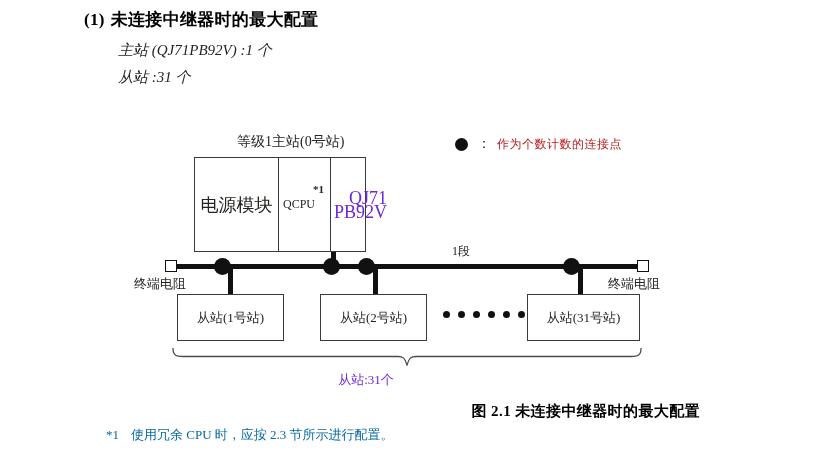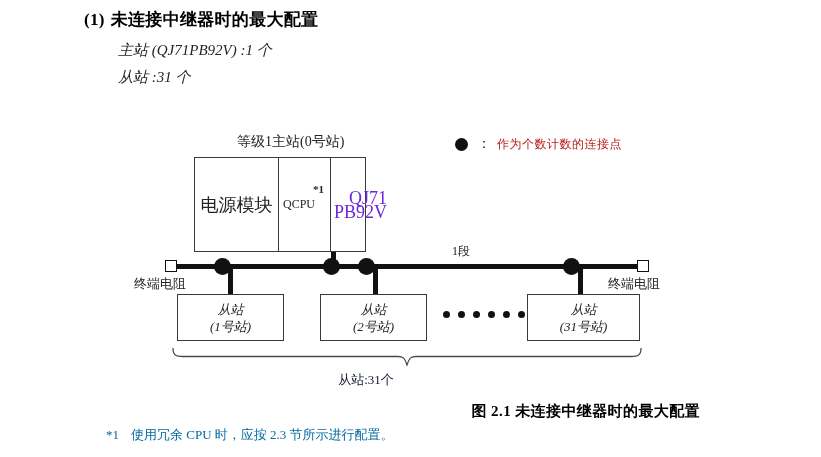--- a/index.html
+++ b/index.html
@@ -203,25 +203,23 @@
 
   
   .slave-box {
     position: absolute;
     top: 294px;
     height: 47px;
     border: 1.3px solid #3a3a3a;
     box-sizing: border-box;
     background: #ffffff;
     display: flex;
-    flex-direction: column;
     align-items: center;
     justify-content: center;
     line-height: 17px;
-    font-style: italic;
   }
   .slave-box .l1, .slave-box .l2 {
     font-size: 13px;
     color: #23231f;
   }
 
   .ellipsis {
     position: absolute;
     left: 443px;
     top: 311px;
@@ -244,21 +242,21 @@
     width: 470px;
     height: 18px;
   }
   .brace svg { display: block; }
 
   .brace-label {
     position: absolute;
     left: 366px;
     top: 371px;
     font-size: 13px;
-    color: #0f172a;
+    color: #6d28d9;
     white-space: nowrap;
     transform: translateX(-50%);
   }
 
   
   .caption {
     position: absolute;
     left: 0;
     top: 402px;
     width: 700px;

